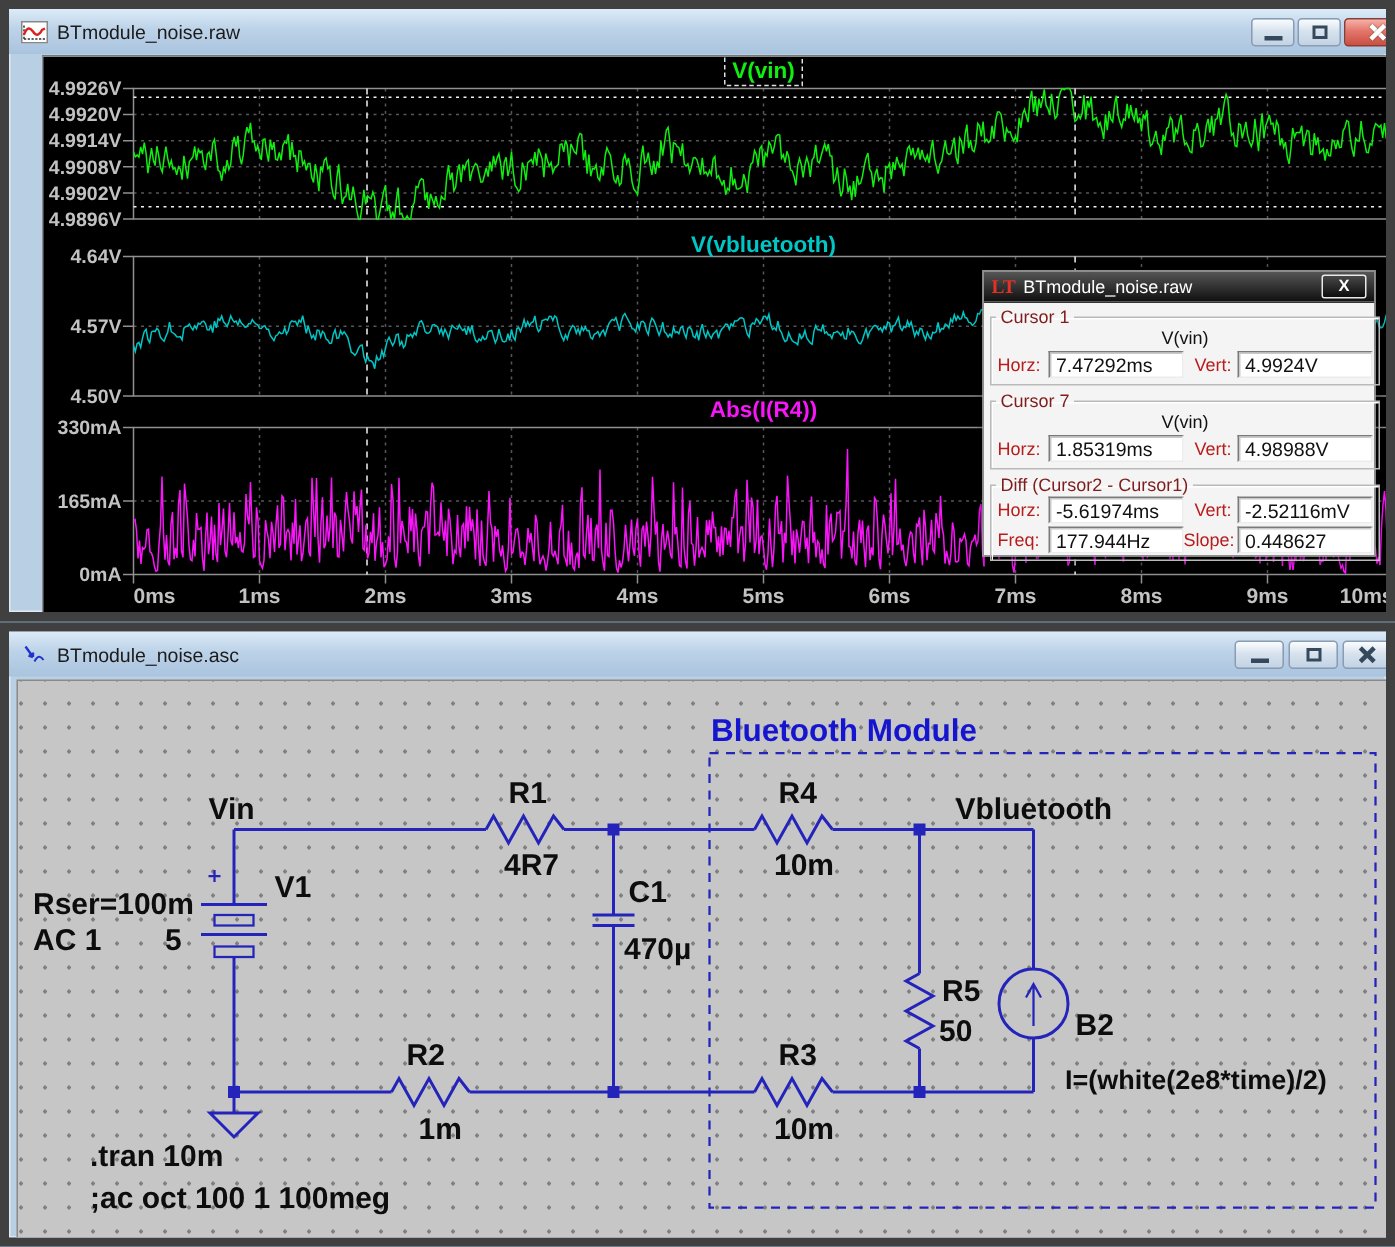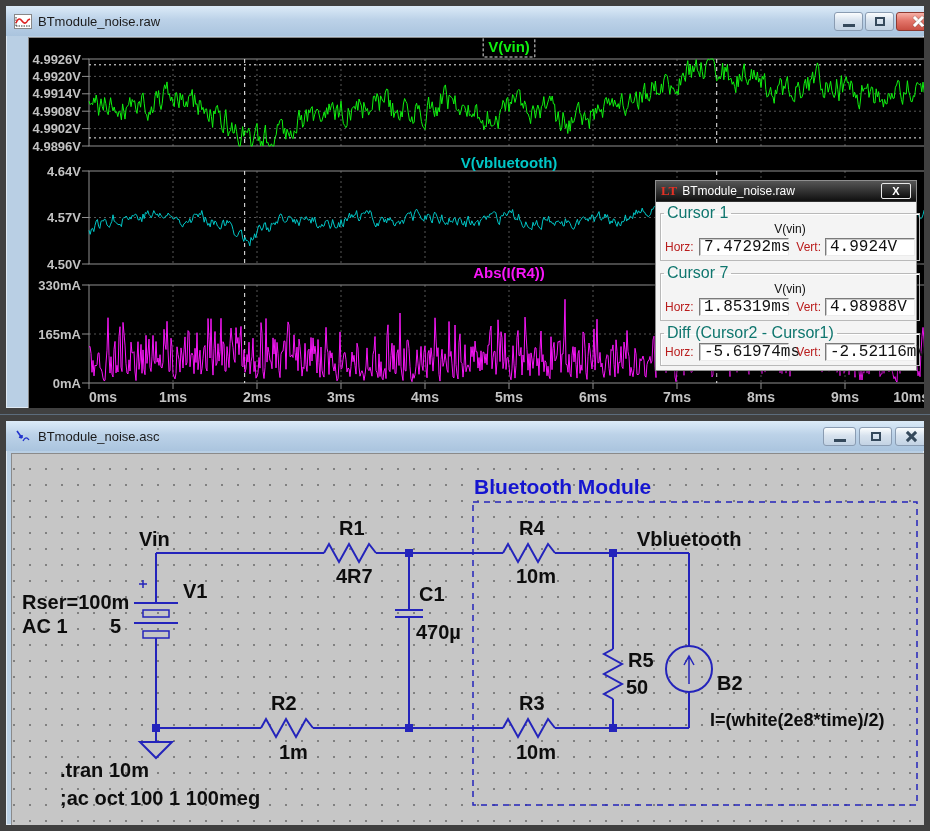--- a/index.html
+++ b/index.html
@@ -42,28 +42,28 @@
   .cdlg-title { height:21px; background:linear-gradient(#565656,#101010);
              border-bottom:1px solid #333; display:flex; align-items:center;
              padding:0 5px; gap:5px; color:#fff; font-size:12px; }
   .lt-logo { color:#e33125; font-weight:bold; font-size:13px;
              font-family:"Liberation Serif", serif; }
   .cdlg-x { margin-left:auto; width:30px; height:16px; border:1px solid #e9e9e9; border-radius:2px;
             background:linear-gradient(#484848,#0c0c0c); color:#fff; font-size:11px; font-weight:bold;
             display:flex; align-items:center; justify-content:center; }
   .cdialog fieldset { margin:2px 4px 3px; border:1px solid #b9b9b9;
             box-shadow:inset 1px 1px 0 #fff; padding:0 3px 3px; }
-  .cdialog legend { font-size:16px; color:#0f766e; padding:0 3px; }
+  .cdialog legend { font-size:12px; color:#7f1d1d; padding:0 3px; }
   .trace-line { text-align:center; font-size:12px; color:#111; height:15px; }
   .frow { display:flex; align-items:center; padding:1px 1px; }
   .flabel { font-size:12px; color:#b91c1c; width:34px; }
   .flabel.r { width:36px; margin-left:auto; text-align:right; padding-right:4px; }
-  .fval { width:90px; height:18px; background:#fff; font-size:16px; color:#111;
+  .fval { width:90px; height:18px; background:#fff; font-size:13px; color:#111;
           border:1px solid; border-color:#7a7a7a #ececec #ececec #7a7a7a;
-          box-shadow:inset 1px 1px 0 #c9c9c9; padding:0 4px; display:flex; align-items:center;font-family:Liberation Mono, monospace; }
+          box-shadow:inset 1px 1px 0 #c9c9c9; padding:0 4px; display:flex; align-items:center; }
 </style>
 </head>
 <body>
 
 <div class="win win-top">
   <div class="titlebar">
     <svg class="ticon" viewBox="0 0 18 15">
       <rect x="0.5" y="0.5" width="17" height="14" fill="#fff" stroke="#888"></rect>
       <path d="M2 12 L2 3 M2 12 L16 12" stroke="#333" stroke-width="1" stroke-dasharray="1.5 1" fill="none"></path>
       <path d="M2 9 C4 4,6 4,8 7 C10 10,12 10,14 6 L16 5" stroke="#d22" stroke-width="1.6" fill="none"></path>
@@ -222,20 +222,26 @@
         </div>
       </fieldset>
       <fieldset>
         <legend>Diff (Cursor2 - Cursor1)</legend>
         <div class="frow">
           <span class="flabel">Horz:</span>
           <span class="fval">-5.61974ms</span>
           <span class="flabel r">Vert:</span>
           <span class="fval">-2.52116mV</span>
         </div>
+        <div class="frow">
+          <span class="flabel">Freq:</span>
+          <span class="fval">177.944Hz</span>
+          <span class="flabel r">Slope:</span>
+          <span class="fval">0.448627</span>
+        </div>
       </fieldset>
     </div>
   </div>
 </div>
 
 <div class="win win-bottom">
   <div class="titlebar">
     <svg class="ticon" viewBox="0 0 18 15">
       <path d="M3 2 L8 9 M8 9 L5 8 M8 9 L8 6" stroke="#2233cc" stroke-width="1.6" fill="none"></path>
       <path d="M9 12 C11 8,13 8,15 11" stroke="#2233cc" stroke-width="1.3" fill="none"></path>

